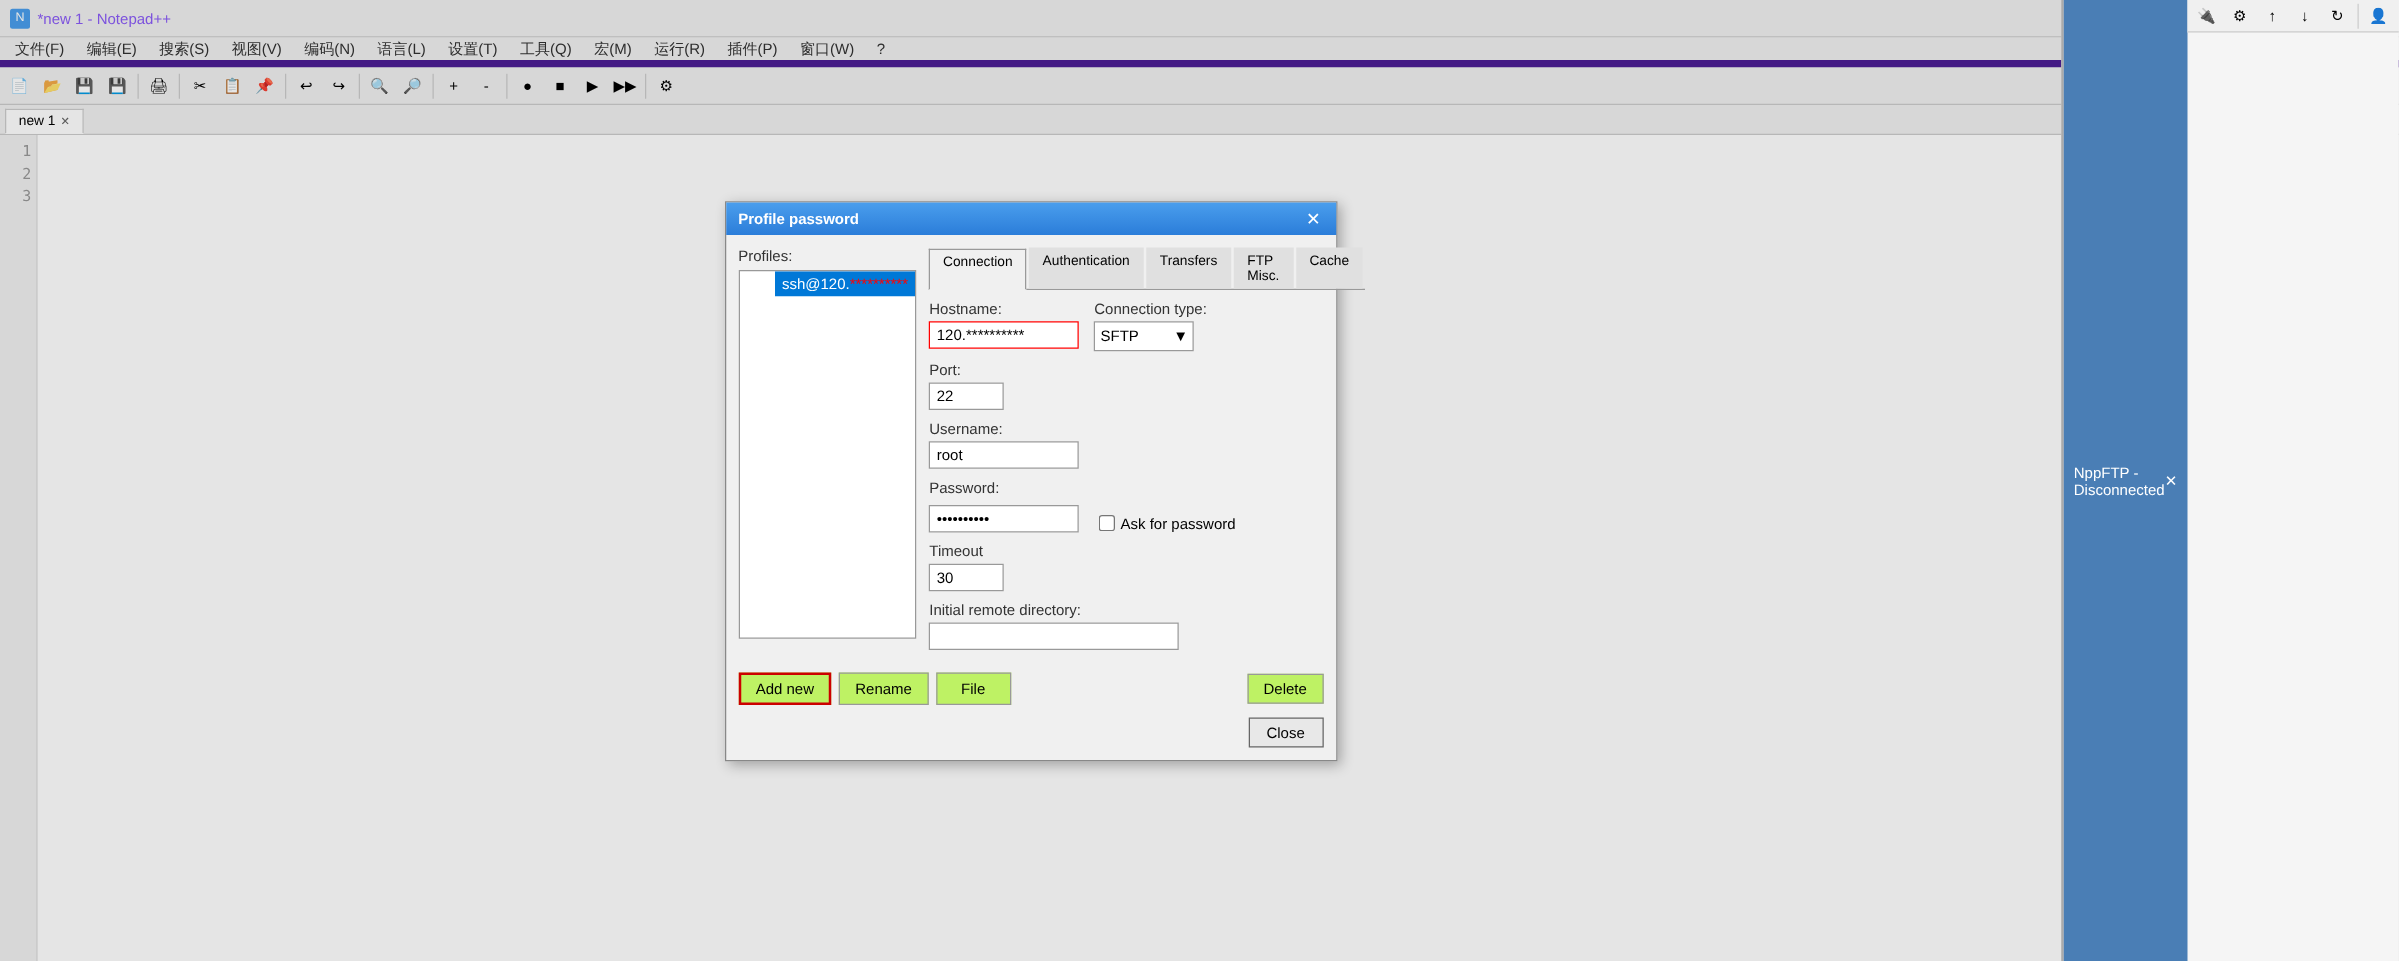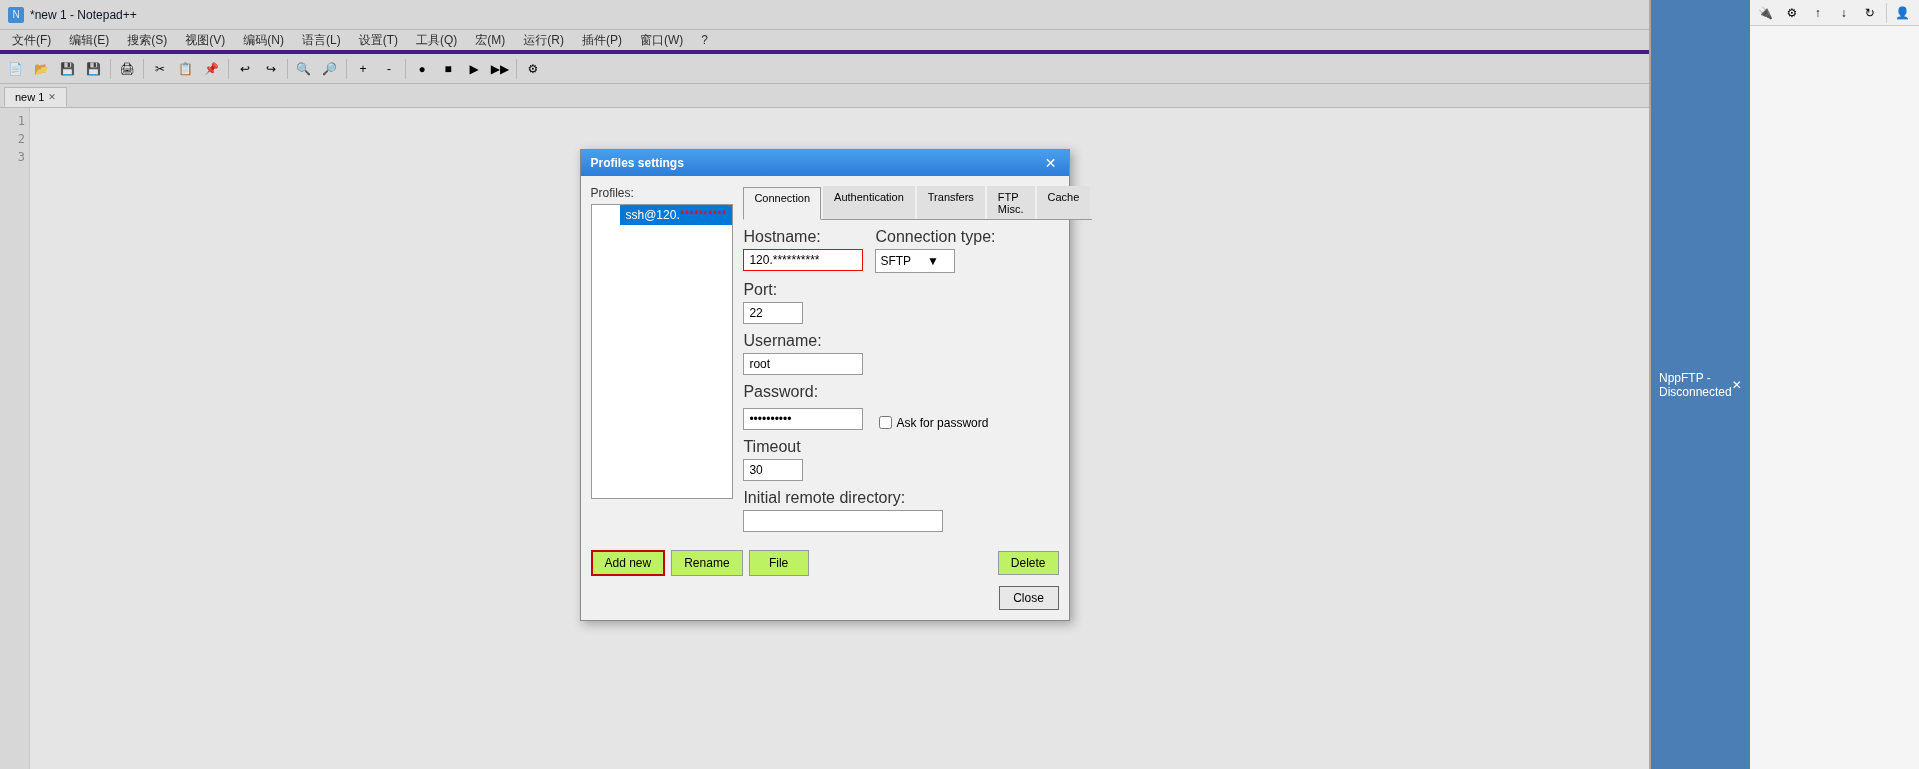--- a/index.html
+++ b/index.html
@@ -34,21 +34,21 @@
       background: #4a9eed;
       border-radius: 2px;
       font-size: 10px;
       display: flex;
       align-items: center;
       justify-content: center;
       color: white;
     }
     .title-bar-title {
       font-size: 12px;
-      color: #0f172a;
+      color: #8b5cf6;
     }
     .title-bar-controls {
       display: flex;
       gap: 2px;
     }
     .title-btn {
       width: 46px;
       height: 30px;
       border: none;
       background: transparent;
@@ -59,21 +59,21 @@
       justify-content: center;
     }
 
     
     .menu-bar {
       background: #f0f0f0;
       height: 24px;
       display: flex;
       align-items: center;
       padding: 0 4px;
-      border-bottom: 4px solid #4c1d95;
+      border-bottom: 6px solid #4c1d95;
       gap: 2px;
     }
     .menu-item {
       padding: 2px 8px;
       font-size: 12px;
       cursor: pointer;
       color: #333;
     }
 
     
@@ -313,21 +313,21 @@
       border-color: #999;
       border-bottom: 1px solid #f0f0f0;
       position: relative;
       top: 1px;
     }
 
     .form-row {
       margin-bottom: 8px;
     }
     .form-label {
-      font-size: 16px;
+      font-size: 12px;
       color: #333;
       display: block;
       margin-bottom: 3px;
     }
     .form-input {
       font-size: 12px;
       border: 1px solid #999;
       padding: 3px 5px;
       background: white;
     }
@@ -342,20 +342,21 @@
     }
     .conn-type-box {
       width: 80px;
       height: 24px;
       border: 1px solid #999;
       background: white;
       font-size: 12px;
       padding: 2px 4px;
       display: flex;
       align-items: center;
+      justify-content: space-between;
       gap: 16px;
     }
     .port-input {
       width: 60px;
     }
     .username-input {
       width: 120px;
     }
     .password-input {
       width: 120px;
@@ -508,21 +509,21 @@
     <span>Act</span>
     <span>Prog...</span>
     <span>File</span>
   </div>
 </div>
 
 <div class="modal-overlay">
   <div class="dialog">
 
     <div class="dialog-titlebar">
-      <span>Profiles settings</span>
+      <span>Profile password</span>
       <button class="dialog-close-btn">✕</button>
     </div>
 
     <div class="dialog-body">
 
       <div class="profiles-panel">
         <div class="profiles-label">Profiles:</div>
         <div class="profiles-list">
           <div class="profile-item selected">
             <span>ssh@120.</span><span class="profile-name-red">**********</span>

